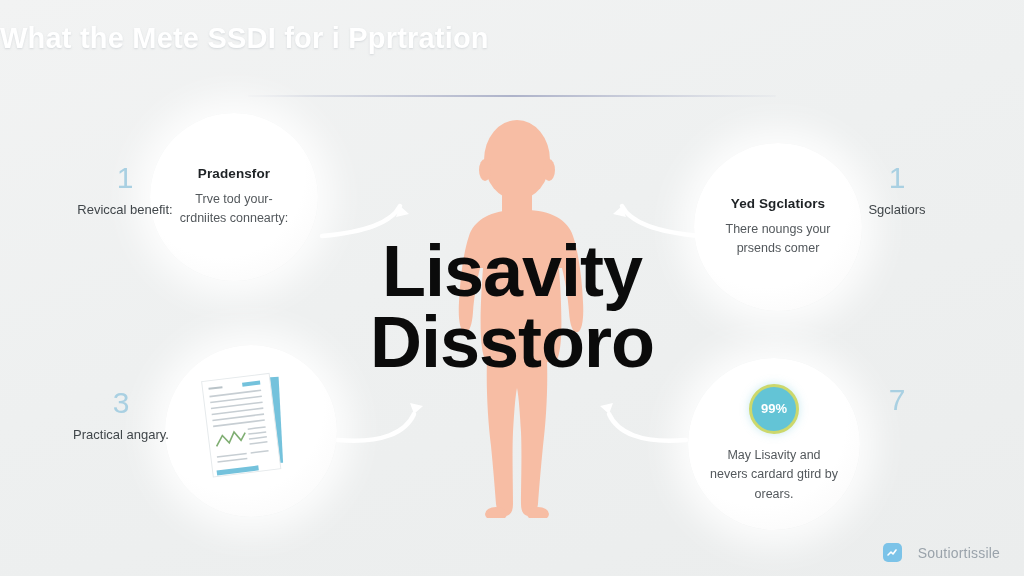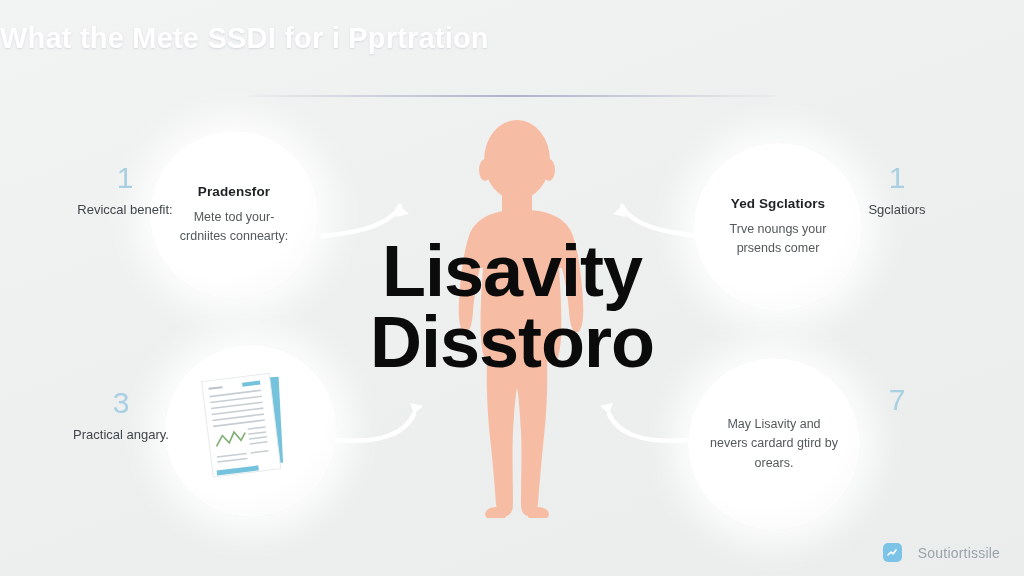--- a/index.html
+++ b/index.html
@@ -81,21 +81,21 @@
     color: #1e2225;
     margin-bottom: 9px;
     letter-spacing: 0.1px;
   }
   .bub-body {
     font-size: 12.5px;
     line-height: 1.55;
     color: #53585c;
   }
 
-  .bubble-tl { left: 150px; top: 131px; width: 168px; height: 168px; }
+  .bubble-tl { left: 150px; top: 113px; width: 168px; height: 168px; }
   .bubble-tr { left: 694px; top: 143px; width: 168px; height: 168px; }
   .bubble-bl { left: 165px; top: 345px; width: 172px; height: 172px; }
   .bubble-br { left: 688px; top: 358px; width: 172px; height: 172px; }
 
   
   .side {
     position: absolute;
     text-align: center;
     width: 118px;
   }
@@ -245,28 +245,28 @@
       <path d="M400 206 l9 8 l-13 3 z"></path>
       <path d="M622 206 l-9 8 l13 3 z"></path>
       <path d="M414 414 l9 -8 l-13 -3 z"></path>
       <path d="M609 414 l-9 -8 l13 -3 z"></path>
     </g>
   </svg>
 
   <div class="bubble bubble-tl">
     <div class="bubble-content">
       <div class="bub-head">Pradensfor</div>
-      <div class="bub-body">Mete tod your- crdniites connearty:</div>
+      <div class="bub-body">Trve tod your- crdniites connearty:</div>
     </div>
   </div>
 
   <div class="bubble bubble-tr">
     <div class="bubble-content">
       <div class="bub-head">Yed Sgclatiors</div>
-      <div class="bub-body">Trve noungs your prsends comer</div>
+      <div class="bub-body">There noungs your prsends comer</div>
     </div>
   </div>
 
   <div class="bubble bubble-bl">
     <div class="bubble-content">
       <svg width="130" height="130" viewBox="0 0 130 130">
         <g transform="rotate(-7 65 65)">
           <rect x="84" y="14" width="12" height="86" fill="#74c2dc" transform="rotate(4 90 57)"></rect>
           <rect x="22" y="10" width="68" height="96" fill="#ffffff" stroke="#e6eaec" stroke-width="1"></rect>
           <rect x="62" y="16" width="18" height="4" fill="#74c2dc"></rect>
@@ -290,20 +290,21 @@
             <rect x="62" y="86" width="18" height="1.5"></rect>
           </g>
           <rect x="26" y="100" width="42" height="5" fill="#74c2dc"></rect>
         </g>
       </svg>
     </div>
   </div>
 
   <div class="bubble bubble-br">
     <div class="bubble-content">
+      <div class="badge">99%</div>
       <div class="bub-body">May Lisavity and nevers cardard gtird by orears.</div>
     </div>
   </div>
 
   <div class="side side-tl">
     <div class="side-num">1</div>
     <div class="side-text">Reviccal benefit:</div>
   </div>
   <div class="side side-tr">
     <div class="side-num">1</div>

